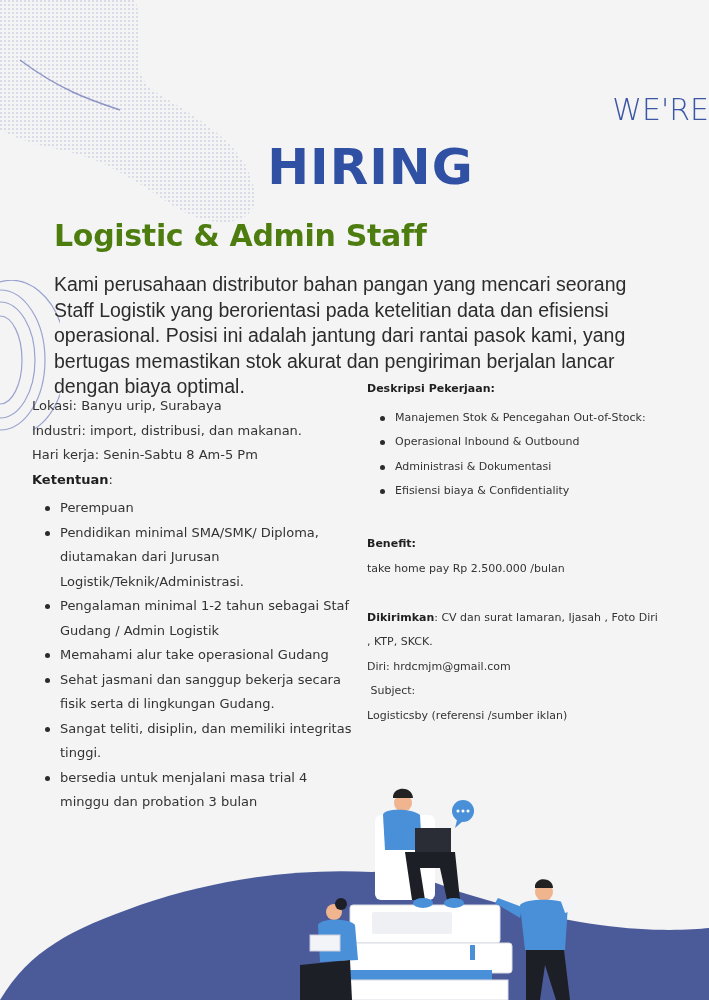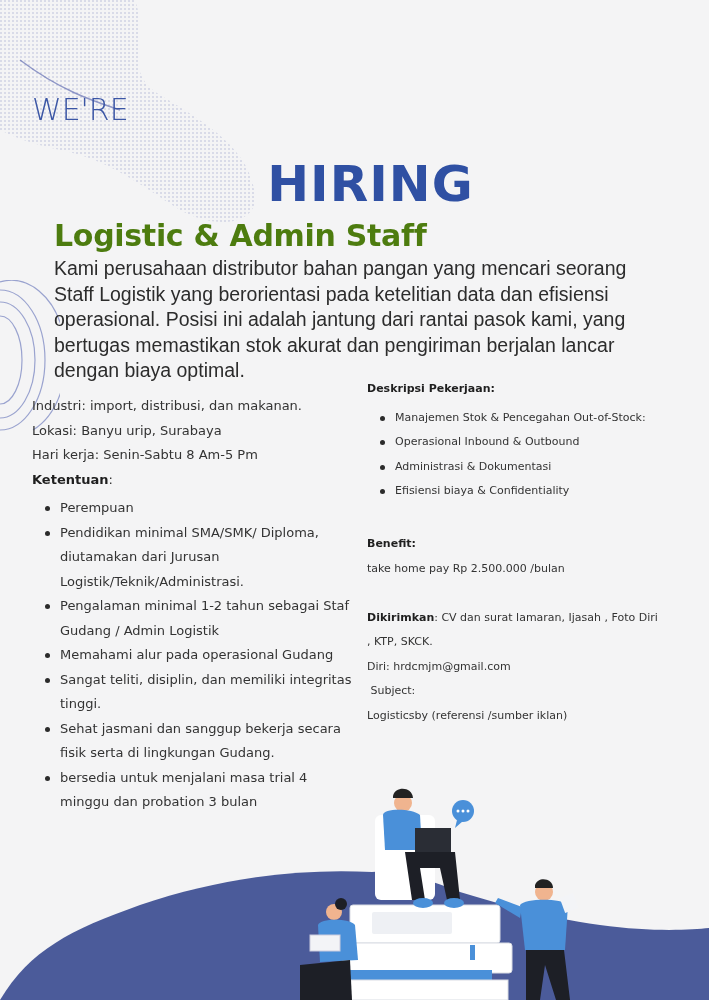--- a/index.html
+++ b/index.html
@@ -5,36 +5,36 @@
   html, body { margin: 0; padding: 0; }
   body {
     width: 709px; height: 1000px; overflow: hidden; position: relative;
     background: #f4f4f5;
     font-family: "DejaVu Sans", sans-serif;
     color: #2b2b2b;
   }
   .wave { position: absolute; left: 0; top: 0; width: 460px; height: 230px; }
   .arcs { position: absolute; left: 0; top: 280px; width: 60px; height: 160px; }
   .were {
-    position: absolute; left: 0; width: 709px; top: 92px; text-align: left;
+    position: absolute; left: 0; width: 709px; top: 92px; text-align: right;
     font-family: "DejaVu Sans", sans-serif; font-size: 30px; color: #3b56a5;
     letter-spacing: 0px; padding-left: 32px; box-sizing: border-box; font-weight: 300;
   }
   .hiring {
     position: absolute; left: 0; width: 709px; top: 138px; text-align: center;
     font-family: "DejaVu Sans", sans-serif; font-weight: bold; font-size: 50px;
-    color: #2f50a3; padding-left: 32px; box-sizing: border-box; letter-spacing: 1px; margin-top: 17px;
+    color: #2f50a3; padding-left: 32px; box-sizing: border-box; letter-spacing: 1px;
   }
   .job-title {
     position: absolute; left: 54px; top: 218px;
     font-family: "DejaVu Sans", sans-serif; font-weight: bold; font-size: 30px;
     color: #4d7c0f; letter-spacing: -0.3px; white-space: nowrap;
   }
   .intro {
-    position: absolute; left: 54px; top: 256px; width: 610px;
+    position: absolute; left: 54px; top: 272px; width: 610px;
     font-family: "Liberation Sans", sans-serif; font-size: 19.5px; line-height: 25.5px;
     color: #2c2c2c;
   }
   .col-left {
     position: absolute; left: 32px; top: 394px; width: 335px;
     font-family: "DejaVu Sans", sans-serif; font-size: 13px; line-height: 24.5px;
     color: #333;
   }
   .col-right {
     position: absolute; left: 367px; top: 377px; width: 300px;
@@ -72,31 +72,31 @@
   <path d="M0 36 A22 44 0 0 1 0 124" stroke="#9aa3cf" stroke-width="1.2" fill="none"></path>
 </svg>
 
 <div class="were">WE'RE</div>
 <div class="hiring">HIRING</div>
 <div class="job-title">Logistic &amp; Admin Staff</div>
 
 <div class="intro">Kami perusahaan distributor bahan pangan yang mencari seorang Staff Logistik yang berorientasi pada ketelitian data dan efisiensi operasional. Posisi ini adalah jantung dari rantai pasok kami, yang bertugas memastikan stok akurat dan pengiriman berjalan lancar dengan biaya optimal.</div>
 
 <div class="col-left">
+  <div class="line">Lokasi: Banyu urip, Surabaya</div>
   <div class="line">Industri: import, distribusi, dan makanan.</div>
-  <div class="line">Lokasi: Banyu urip, Surabaya</div>
   <div class="line">Hari kerja: Senin-Sabtu 8 Am-5 Pm</div>
   <div class="line"><span class="bold">Ketentuan</span><span>:</span></div>
   <ul>
     <li>Perempuan</li>
     <li style="width:285px">Pendidikan minimal SMA/SMK/ Diploma, diutamakan dari Jurusan Logistik/Teknik/Administrasi.</li>
     <li style="width:305px">Pengalaman minimal 1-2 tahun sebagai Staf Gudang / Admin Logistik</li>
-    <li>Memahami alur pada operasional Gudang</li>
+    <li>Memahami alur take operasional Gudang</li>
+    <li style="width:305px">Sehat jasmani dan sanggup bekerja secara fisik serta di lingkungan Gudang.</li>
     <li style="width:305px">Sangat teliti, disiplin, dan memiliki integritas tinggi.</li>
-    <li style="width:305px">Sehat jasmani dan sanggup bekerja secara fisik serta di lingkungan Gudang.</li>
     <li style="width:270px">bersedia untuk menjalani masa trial 4 minggu dan probation 3 bulan</li>
   </ul>
 </div>
 
 <div class="col-right">
   <div class="line bold">Deskripsi Pekerjaan:</div>
   <ul>
     <li style="width:255px">Manajemen Stok &amp; Pencegahan Out-of-Stock:</li>
     <li>Operasional Inbound &amp; Outbound</li>
     <li>Administrasi &amp; Dokumentasi</li>

